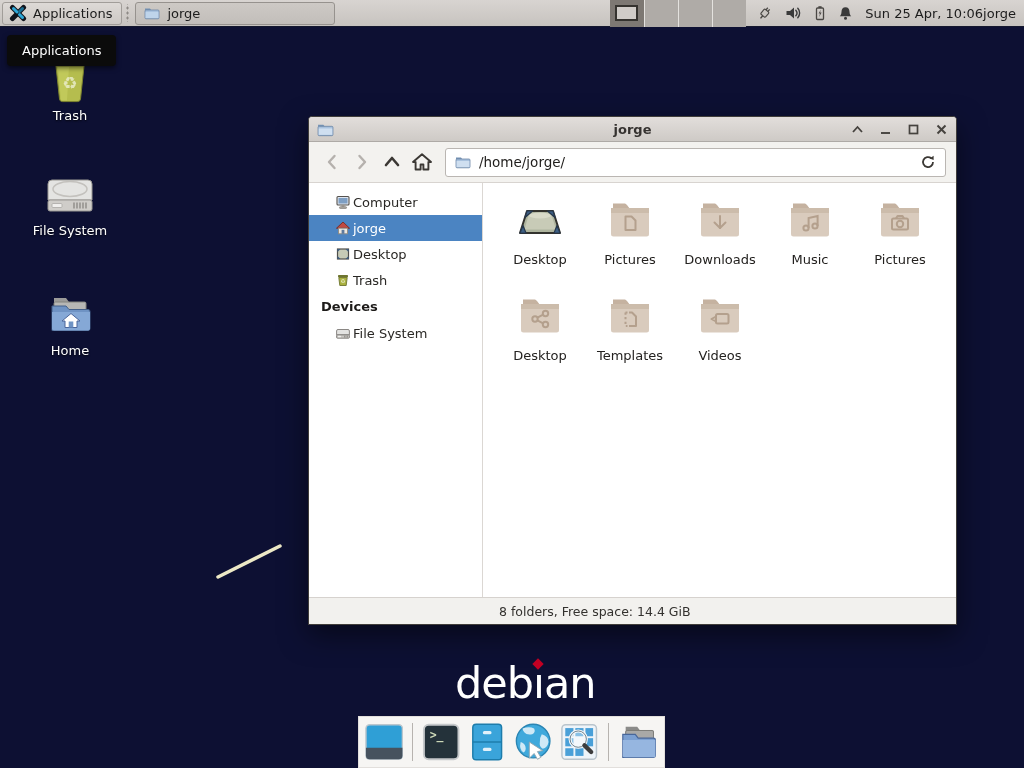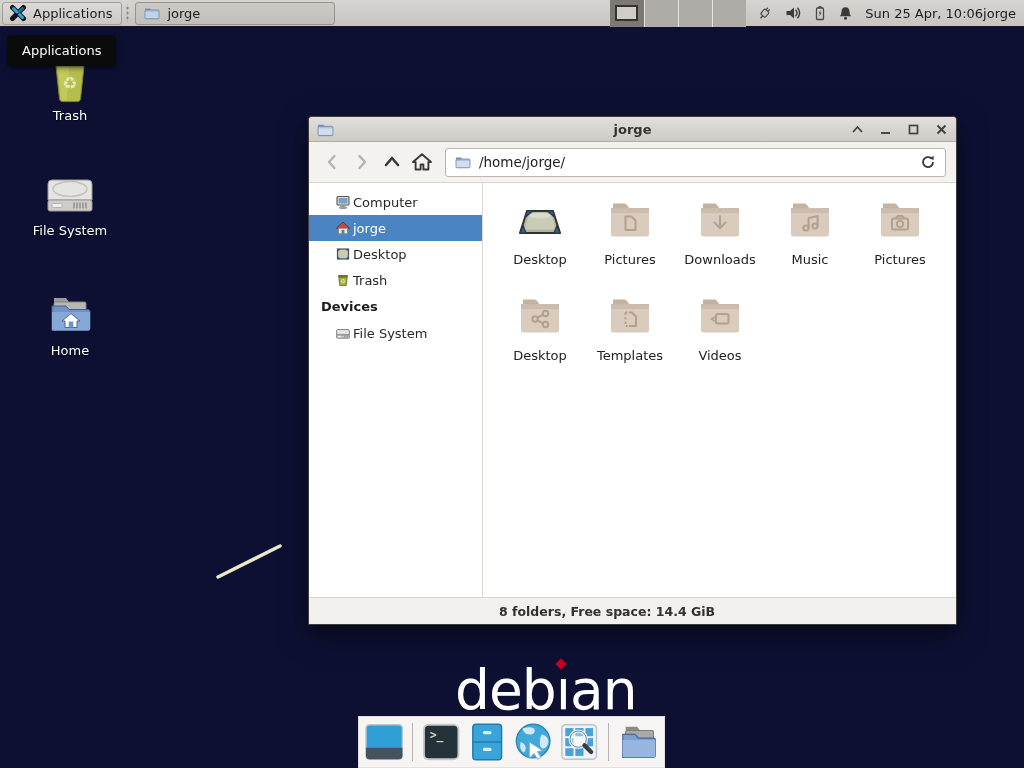--- a/index.html
+++ b/index.html
@@ -114,27 +114,27 @@
   .side-row.selected { background:#4b84c2; color:#ffffff; }
   .main-view {
     flex:1; background:#ffffff; padding:13px 0 0 12px;
     display:flex; flex-wrap:wrap; align-content:flex-start;
   }
   .fitem { width:90px; height:96px; display:flex; flex-direction:column; align-items:center; }
   .fitem .flabel { margin-top:9px; font-size:13px; color:#242220; line-height:1.1; }
   .statusbar {
     height:27px; flex:0 0 27px; background:#f2f1ee; border-top:1px solid #d6d2ce;
     display:flex; align-items:center; padding-left:190px;
-    font-size:12.5px; color:#33312e;font-weight:bold;
+    font-size:12.5px; color:#33312e;
   }
 
   
   .debian-logo {
     position:absolute; left:455px; top:658px; z-index:4;
-    color:#ffffff; font-size:55px; letter-spacing:-1px; font-weight:500;
+    color:#ffffff; font-size:43px; letter-spacing:-1px; font-weight:500;
   }
   .iwrap { position:relative; display:inline-block; }
   .red-dot {
     position:absolute; left:1px; top:2px; width:8px; height:8px;
     background:#c40024; transform:rotate(45deg);
   }
 
   
   .dock {
     position:absolute; left:358px; top:716px; width:307px; height:52px; z-index:6;

